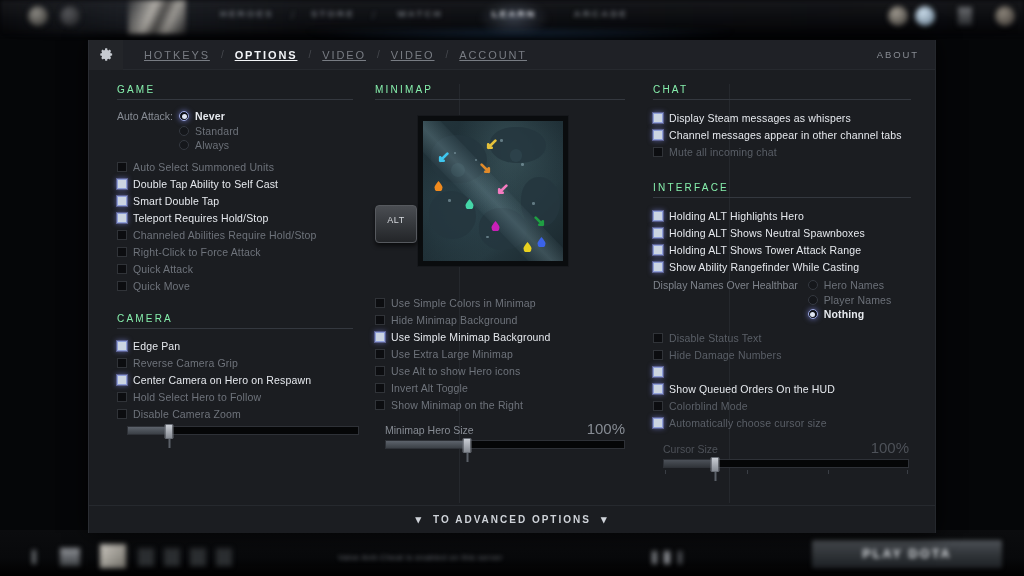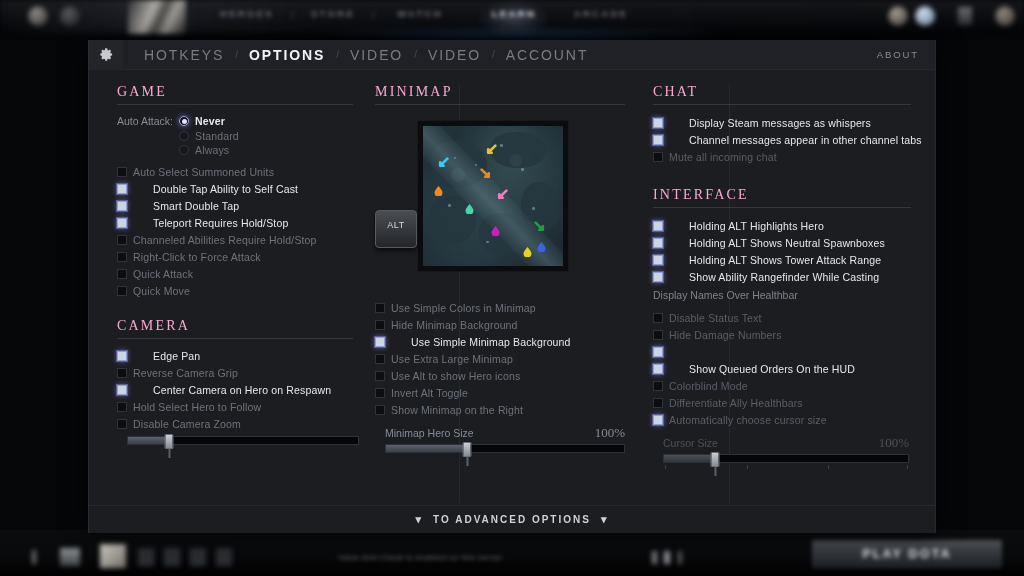--- a/index.html
+++ b/index.html
@@ -83,59 +83,58 @@
     border-bottom:1px solid #26292e;
     display:flex; align-items:center;
   }
   .gear {
     width:34px; height:30px; display:flex; align-items:center; justify-content:center;
     background:#232529; flex:0 0 auto;
   }
   .gear svg { width:15px; height:15px; display:block; }
   .tabs { display:flex; align-items:center; padding-left:10px; gap:0; }
   .tab {
-    color:#787c83; font-size:14px; letter-spacing:1.9px; font-weight:400;
-    padding:0 11px; cursor:pointer; white-space:nowrap;
+    color:#787c83; font-size:11px; letter-spacing:1.9px; font-weight:400;
+    padding:0 11px; cursor:pointer; white-space:nowrap;text-decoration:underline;
   }
   .tab.active { color:#f2f4f7; font-weight:700; }
   .tsep { color:#45484e; font-size:10px; }
   .about {
     position:absolute; right:16px; top:9px;
     color:#888c93; font-size:9.5px; letter-spacing:1.9px; cursor:pointer;
   }
 
   .cols { position:relative; display:flex; height:433px; padding:14px 0 0 0; }
   .col { position:relative; }
   .col-game   { width:272px; padding-left:28px; }
   .col-mini   { width:278px; padding-left:14px; }
   .col-right  { width:292px; padding-left:14px; }
 
   .sect-title {
-    color:#f9a8d4; font-size:14px; letter-spacing:2.2px; font-weight:400;
+    color:#86efac; font-size:10px; letter-spacing:2.2px; font-weight:400;
     margin-bottom:4px;
-    font-family:Liberation Serif, serif;
   }
   .sect-rule { height:1px; background:#34383f; margin-bottom:9px; }
   .col-game .sect-rule { width:236px; }
   .col-mini .sect-rule { width:250px; }
   .col-right .sect-rule { width:258px; }
 
   
   .row { display:flex; align-items:center; height:17px; cursor:pointer; }
   .cb {
     width:10px; height:10px; flex:0 0 auto; margin-right:6px; position:relative;
     background:#0c0d10; border:1px solid #303338;
   }
   .cb.on {
     background:#ccd5e2;
     border:1px solid #8f9fd8;
     box-shadow: 0 0 0 1px #5a5f8f, 0 0 5px 1px rgba(120,130,215,.55);
   }
   .lbl { font-size:10.5px; letter-spacing:.15px; white-space:nowrap; }
-  .row.on  .lbl { color:#e6e9ee;margin-left:20px; }
+  .row.on  .lbl { color:#e6e9ee; }
   .row.off .lbl { color:#6e737b; }
   .row.dis .lbl { color:#5a5f67; }
 
   
   .rrow { display:flex; align-items:center; height:14.5px; cursor:pointer; }
   .rb {
     width:10px; height:10px; border-radius:50%; flex:0 0 auto; margin-right:6px;
     background:#15171b; border:1px solid #343840; position:relative;
   }
   .rb.on { background:#0e1016; border:1px solid #9aa6dd; box-shadow: 0 0 5px 1px rgba(120,130,215,.55); }
@@ -145,21 +144,21 @@
   }
   .rrow.on  .lbl { color:#e6e9ee; font-weight:700; }
   .rrow.off .lbl { color:#6c7179; }
 
   .autoattack { display:flex; align-items:flex-start; margin-bottom:6px; }
   .aa-label { color:#878c94; font-size:10.5px; margin-right:6px; padding-top:1px; }
 
   
   .sl-head { display:flex; justify-content:space-between; align-items:baseline; margin-top:7px; }
   .sl-name { color:#878c94; font-size:10.5px; }
-  .sl-val  { color:#878c94; font-size:13px;font-family:Liberation Serif, serif; }
+  .sl-val  { color:#878c94; font-size:15px; }
   .sl-track {
     position:relative; height:9px; margin-top:3px;
     background:#050607; border:1px solid #2e3137;
   }
   .sl-fill { position:absolute; left:0; top:0; bottom:0; background:linear-gradient(180deg,#5d636c,#3b4046); }
   .sl-knob {
     position:absolute; top:-3px; width:9px; height:15px;
     background:linear-gradient(180deg,#c9cdd4,#868b93);
     border:1px solid #6a6f77; border-radius:1px;
     transform: translateX(-50%);
@@ -514,20 +513,34 @@
           <span class="cb on"></span>
           <span class="lbl">Holding ALT Shows Tower Attack Range</span>
         </div>
         <div class="row on">
           <span class="cb on"></span>
           <span class="lbl">Show Ability Rangefinder While Casting</span>
         </div>
 
         <div class="dn-wrap">
           <div class="dn-label">Display Names Over Healthbar</div>
+          <div>
+            <div class="rrow off">
+              <span class="rb"></span>
+              <span class="lbl">Hero Names</span>
+            </div>
+            <div class="rrow off">
+              <span class="rb"></span>
+              <span class="lbl">Player Names</span>
+            </div>
+            <div class="rrow on">
+              <span class="rb on"></span>
+              <span class="lbl">Nothing</span>
+            </div>
+          </div>
         </div>
 
         <div style="height:8px;"></div>
 
         <div class="row dis">
           <span class="cb"></span>
           <span class="lbl">Disable Status Text</span>
         </div>
         <div class="row dis">
           <span class="cb"></span>
@@ -536,24 +549,20 @@
         <div class="row on">
           <span class="cb on"></span>
         </div>
         <div class="row on">
           <span class="cb on"></span>
           <span class="lbl">Show Queued Orders On the HUD</span>
         </div>
         <div class="row dis">
           <span class="cb"></span>
           <span class="lbl">Colorblind Mode</span>
-        </div>
-        <div class="row dis">
-          <span class="cb"></span>
-          <span class="lbl">Differentiate Ally Healthbars</span>
         </div>
         <div class="row dis">
           <span class="cb on"></span>
           <span class="lbl">Automatically choose cursor size</span>
         </div>
 
         <div class="sl-dis" style="width:256px;padding-left:10px;">
           <div class="sl-head">
             <span class="sl-name">Cursor Size</span>
             <span class="sl-val">100%</span>

